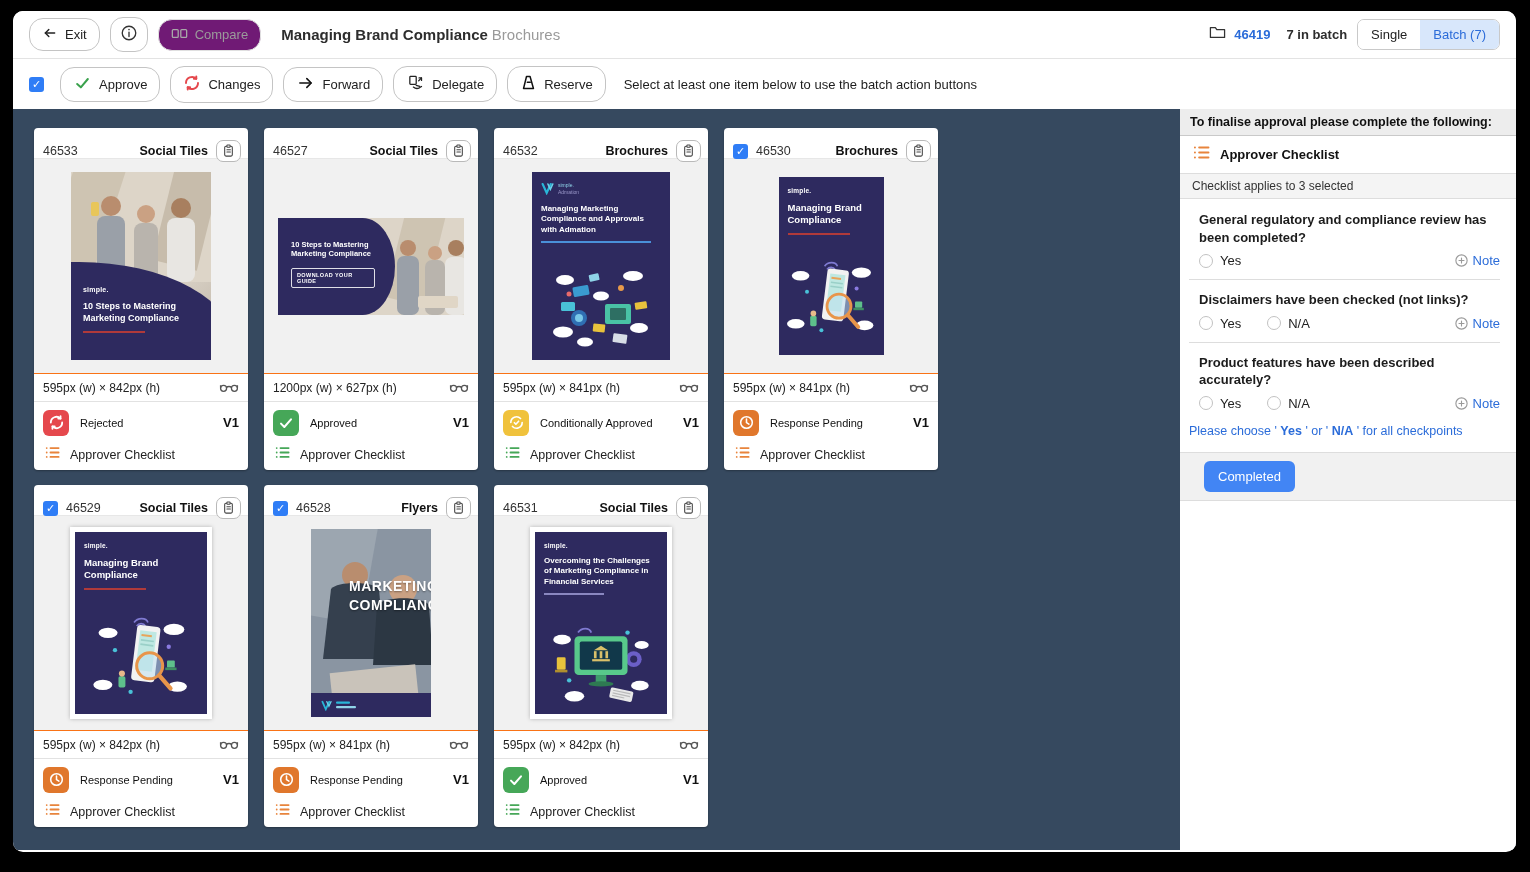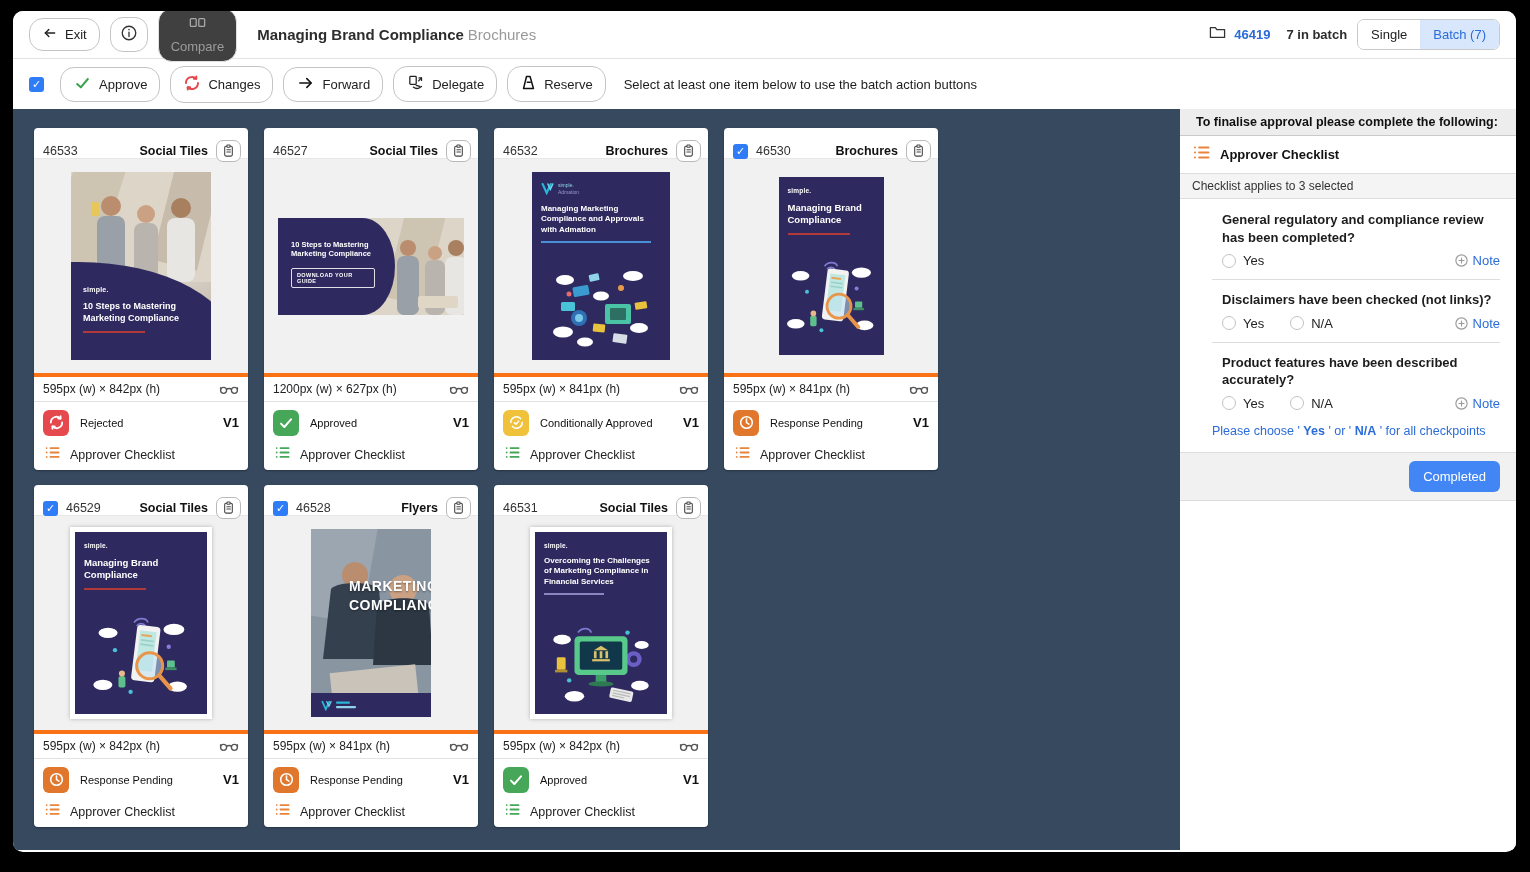--- a/index.html
+++ b/index.html
@@ -11,21 +11,21 @@
     box-shadow:0 6px 24px rgba(0,0,0,.65); }
 
   
   .topbar { height:48px; display:flex; align-items:center; gap:10px; padding:0 16px;
     background:#fff; border-bottom:1px solid #e3e3e3; }
   .btn { display:inline-flex; align-items:center; gap:7px; border:1px solid #c4c4c4;
     background:#fff; border-radius:14px; padding:7px 12px; font-size:13px; color:#222;
     cursor:pointer; white-space:nowrap; }
   .btn svg { flex:0 0 auto; }
   .btn-info { padding:6px 9px; border-radius:13px; }
-  .btn-disabled { background:#404040; border-color:#e0e0e0; color:#9b9b9b;flex-direction:column; }
+  .btn-disabled { background:#701a75; border-color:#e0e0e0; color:#9b9b9b; }
   .page-title { margin-left:10px; font-size:15px; font-weight:bold; color:#2d2d2d; }
   .page-subtitle { font-size:15px; color:#9a9a9a; font-weight:normal; margin-left:4px; }
   .topbar-spacer { flex:1; }
   .batch-info { display:flex; align-items:center; gap:8px; }
   .batch-id { color:#2b6cd9; font-weight:bold; font-size:13px; }
   .in-batch { font-size:13px; color:#2d2d2d; font-weight:600; margin-left:8px; }
   .toggle-group { display:flex; border:1px solid #c9c9c9; border-radius:7px; overflow:hidden; }
   .toggle-group .tg { padding:7px 13px; font-size:13px; background:#fff; color:#222; cursor:pointer; }
   .toggle-group .tg.active { background:#d8e7fb; color:#2b6cd9; }
 
@@ -47,21 +47,21 @@
   .card { width:214px; background:#fff; border-radius:4px; overflow:hidden;
     box-shadow:0 1px 2px rgba(0,0,0,.3); }
   .card-head { height:30px; display:flex; align-items:center; gap:8px; padding:16px 7px 0 9px; }
   .card-id { font-size:12.5px; color:#333; }
   .card-type { margin-left:auto; font-size:12.5px; font-weight:bold; color:#111; }
   .copy-btn { width:25px; height:22px; border:1px solid #b9b9b9; border-radius:7px;
     background:#fff; display:inline-flex; align-items:center; justify-content:center; cursor:pointer; }
   .card-thumb { height:215px; background:#f1f1f1; display:flex; align-items:center;
     justify-content:center; border-top:1px solid #e7e7e7; }
   .card-dims { height:28px; display:flex; align-items:center; padding:0 9px;
-    border-top:4px solid #f97316; font-size:12px; color:#222;gap:37px; }
+    border-top:1px solid #f97316; font-size:12px; color:#222;gap:37px; }
   .card-dims .glasses { margin-left:auto; display:inline-flex; cursor:pointer; }
   .card-status { height:42px; display:flex; align-items:center; gap:11px; padding:0 9px;
     border-top:1px solid #e2e2e2; }
   .st-ic { width:26px; height:26px; border-radius:6px; display:inline-flex; align-items:center;
     justify-content:center; flex:0 0 auto; }
   .st-red { background:#e5484d; } .st-green { background:#46a758; }
   .st-yellow { background:#f0c23c; } .st-orange { background:#e0772c; }
   .st-label { font-size:11px; color:#111; }
   .ver { margin-left:auto; font-size:13px; font-weight:bold; color:#111; }
   .card-check { height:27px; display:flex; align-items:center; gap:9px; padding:0 10px 4px 10px;
@@ -114,40 +114,40 @@
   .fly-footer { position:absolute; left:0; right:0; bottom:0; height:24px; background:#2e2a5f;
     display:flex; align-items:center; padding-left:10px; gap:3px; }
 
   .th-tC { width:132px; height:182px; padding:10px 9px; position:relative; }
   .th-tC .t-brand { font-size:6.5px; }
   .th-tC .t-title { font-size:8px; margin-top:7px; }
 
   
   .sidebar { position:absolute; right:0; top:0; bottom:0; width:336px; background:#fff;
     display:flex; flex-direction:column; }
-  .sb-finalise { background:#ededed; border-bottom:1px solid #c9c9c9; padding:6px 16px;
+  .sb-finalise { background:#ededed; border-bottom:1px solid #c9c9c9; padding:6px 10px;
     font-size:12.5px; font-weight:bold; color:#111; }
   .sb-chk-head { display:flex; align-items:center; gap:9px; padding:8px 12px;
     border-bottom:1px solid #ddd; }
   .sb-chk-head .ttl { font-size:13px; font-weight:bold; color:#111; }
   .sb-applies { background:#f4f4f4; border-bottom:1px solid #ddd; padding:5px 12px;
     font-size:12px; color:#333; }
-  .sb-questions { padding:12px 16px 0 32px; }
+  .sb-questions { padding:12px 16px 0 9px; }
   .q-text { font-size:13px; font-weight:bold; color:#1c1c1c; line-height:1.35; padding-left:10px; }
   .q-row { display:flex; align-items:center; margin-top:7px; padding-left:10px; }
   .radio { width:14px; height:14px; border-radius:50%; border:1.5px solid #c2c2c2; background:#fff;
     display:inline-block; cursor:pointer; flex:0 0 auto; }
   .opt { display:flex; align-items:center; gap:7px; margin-right:26px; font-size:13px; color:#222; }
   .note-link { margin-left:auto; display:flex; align-items:center; gap:4px; cursor:pointer;justify-content:center; }
   .note-link .nl { color:#2b6cd9; font-size:13px; }
   .q-div { border-top:1px solid #ddd; margin:11px 0; }
   .choose-hint { margin:13px 0 14px 0; font-size:12.5px; color:#2b6cd9; }
   .choose-hint b { font-weight:bold; }
   .sb-footer { background:#f1f1f1; border-top:1px solid #ddd; border-bottom:1px solid #ddd;
-    padding:8px 16px; display:flex; justify-content:flex-end; }
+    padding:8px 24px; display:flex; }
   .completed-btn { background:#4285f4; color:#fff; border:none; border-radius:6px;
     font-size:13px; padding:8px 14px; cursor:pointer; }
   .sb-rest { flex:1; background:#fff; }
 </style>
 </head>
 <body>
 
 <div class="window">
 
   <div class="topbar">

